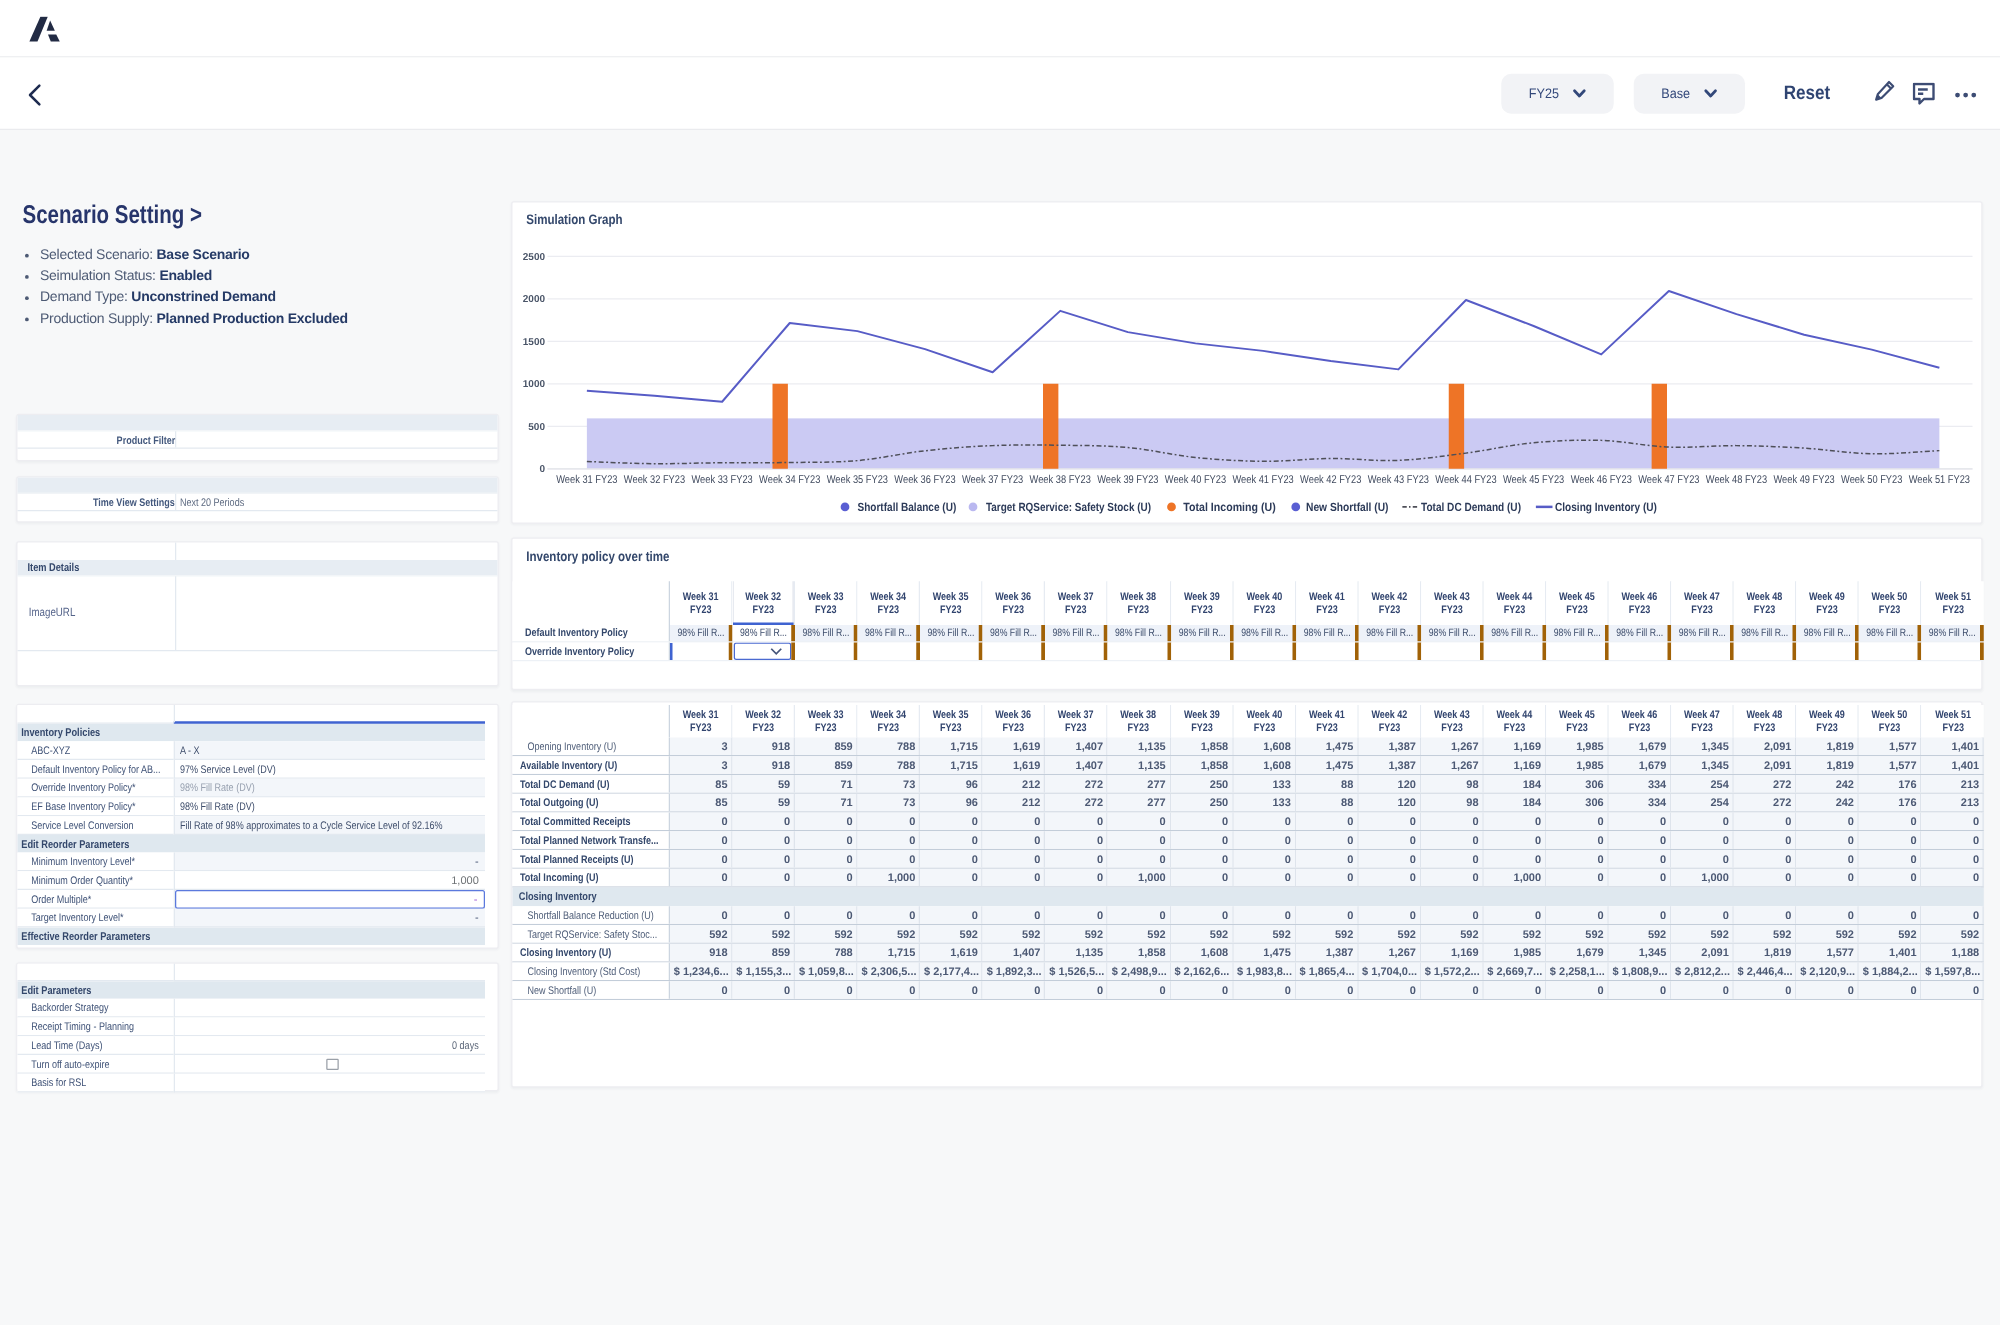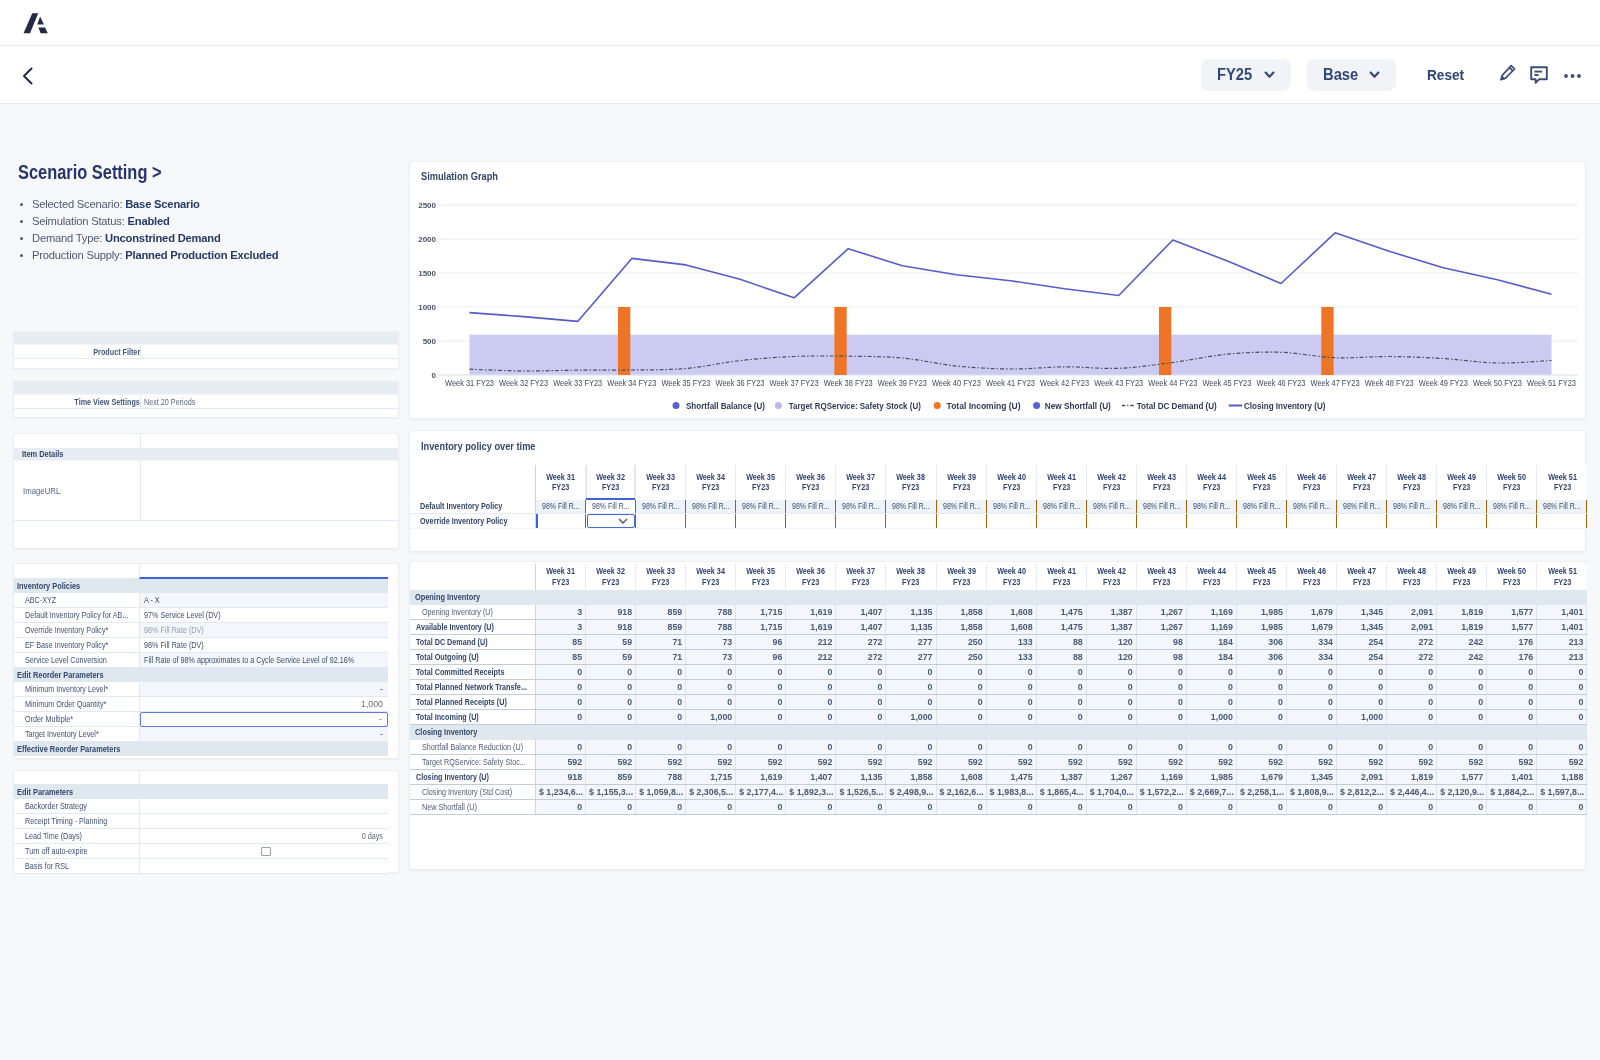--- a/index.html
+++ b/index.html
@@ -1,21 +1,21 @@
 <!DOCTYPE html>
 <html><head><meta charset="utf-8"><style>
 *{margin:0;padding:0;box-sizing:border-box}
 html,body{width:1600px;height:1060px}
 body{font-family:"Liberation Sans",sans-serif;background:#f7f8f9;position:relative;overflow:hidden}
 .sq{display:inline-block;transform:scaleX(.82);transform-origin:0 50%;white-space:nowrap}
 .sqr{display:inline-block;transform:scaleX(.82);transform-origin:100% 50%;white-space:nowrap}
 .bar1{position:absolute;left:0;top:0;width:1600px;height:46px;background:#fff;border-bottom:1px solid #eaebee}
 .bar2{position:absolute;left:0;top:46px;width:1600px;height:58px;background:#fff;border-bottom:1px solid #eaebee}
 .apptitle{position:absolute;left:44px;top:0;height:58px;line-height:58px;font-size:18.5px;font-weight:700;color:#1f2c50}
-.btn{position:absolute;top:13px;height:32px;background:#f2f3f6;border-radius:8px;display:flex;align-items:center;justify-content:center;gap:8px;font-size:16px;font-weight:700;color:#33487a}
+.btn{position:absolute;top:13px;height:32px;background:#f2f3f6;border-radius:8px;display:flex;align-items:center;justify-content:center;gap:8px;font-size:11px;font-weight:400;color:#33487a}
 .reset{position:absolute;left:1427px;top:0;height:58px;line-height:58px;font-size:15.5px;font-weight:700;color:#2f4472}
 .panel{position:absolute;background:#fff;border:1px solid #ededf1;border-radius:2px;box-shadow:0 1px 2px rgba(40,50,80,.05)}
 .h1{position:absolute;left:18px;top:160px;font-size:20.5px;font-weight:700;color:#27356b}
 .bullets{position:absolute;left:18px;top:198px;width:380px}
 .bu{display:flex;align-items:flex-start;margin-bottom:5px;font-size:11.2px;color:#4d5a74;line-height:12px;letter-spacing:-.2px}
 .bu b{color:#253a66}
 .bdot{width:3px;height:3px;border-radius:50%;background:#4d5a74;margin:4.5px 9px 0 2px;flex:none}
 .lband{background:#e7edf3;border-bottom:1px solid #f2f5f8}
 .lbandlbl{font-size:9px;font-weight:700;color:#33476b;padding-left:8px;display:flex;align-items:center}
 .lrow{display:flex;border-bottom:1px solid #e3e9f0}
@@ -29,21 +29,21 @@
 .focusbox{width:249px;height:15px;border:1.5px solid #5b79dd;border-radius:2px;background:#fff;display:flex;align-items:center;justify-content:flex-end;padding-right:5px;color:#a05ad5;font-size:9px}
 .cbx{width:9.5px;height:9.5px;border:1.3px solid #9aa0a8;border-radius:1px;background:#fff}
 .trow{display:flex}
 .hcell{display:flex;align-items:center;justify-content:center;text-align:center;font-size:8.8px;font-weight:700;color:#31446e;line-height:10.5px;background:#fff;border-right:1px solid #e6ebf2;flex:none}
 .hcell:last-child{border-right:none}
 .lblcell{border-right:1px solid #ccd5e0}
 .selhead{box-shadow:inset 0 -2px 0 #3f63d1, inset 1px 0 0 #dfe4ec, inset -1px 0 0 #dfe4ec}
 .rl{flex:none;display:flex;align-items:center;font-size:8.8px;background:#fff;border-right:1px solid #ccd5e0;white-space:nowrap;overflow:visible}
 .rl.bold{font-weight:700;color:#33476b;padding-left:6px}
 .rl.norm{color:#4e5d78;padding-left:11.5px}
-.pc{flex:none;display:flex;align-items:center;font-size:8.5px;color:#3c4c6b;padding-left:6px;border-right:1px solid #a16207;white-space:nowrap;overflow:hidden}
+.pc{flex:none;display:flex;align-items:center;font-size:8.5px;color:#3c4c6b;padding-left:6px;border-right:3px solid #a16207;white-space:nowrap;overflow:hidden}
 .ddl{width:49px;height:14px;margin:0.5px;border:1.5px solid #4a6ad1;border-radius:2px;background:#fff;display:flex;align-items:center}
 .ddl svg{margin-left:auto;margin-right:6px}
 .trow.data{border-bottom:1px solid #c3cdd9}
 .nc{flex:none;display:flex;align-items:center;justify-content:flex-end;font-size:8.8px;font-weight:700;color:#4c5974;padding:0 3px 0 2px;background:#f3f6fa;border-right:1px solid #dee4ec;white-space:nowrap;overflow:hidden}
 .trow.band{background:#dfe8ef}
 .bandlbl{font-size:9px;font-weight:700;color:#33476b;padding-left:5px;display:flex;align-items:center}
 .ptitle{position:absolute;font-size:11px;font-weight:700;color:#33476b}
 </style></head>
 <body>
 
@@ -551,25 +551,20 @@
         <div class="hcell" style="width:50.07px">
           <span class="sq" style="transform-origin:50% 50%">Week 49<br>FY23</span>
         </div>
         <div class="hcell" style="width:50.07px">
           <span class="sq" style="transform-origin:50% 50%">Week 50<br>FY23</span>
         </div>
         <div class="hcell" style="width:50.07px">
           <span class="sq" style="transform-origin:50% 50%">Week 51<br>FY23</span>
         </div>
       </div>
-      <div class="trow band" style="height:15px">
-        <div class="bandlbl">
-          <span class="sq">Opening Inventory</span>
-        </div>
-      </div>
       <div class="trow data" style="height:15px">
         <div class="rl norm" style="width:126.0px;padding-left:11.5px">
           <span class="sq">Opening Inventory (U)</span>
         </div>
         <div class="nc" style="width:50.07px">3</div>
         <div class="nc" style="width:50.07px">918</div>
         <div class="nc" style="width:50.07px">859</div>
         <div class="nc" style="width:50.07px">788</div>
         <div class="nc" style="width:50.07px">1,715</div>
         <div class="nc" style="width:50.07px">1,619</div>

